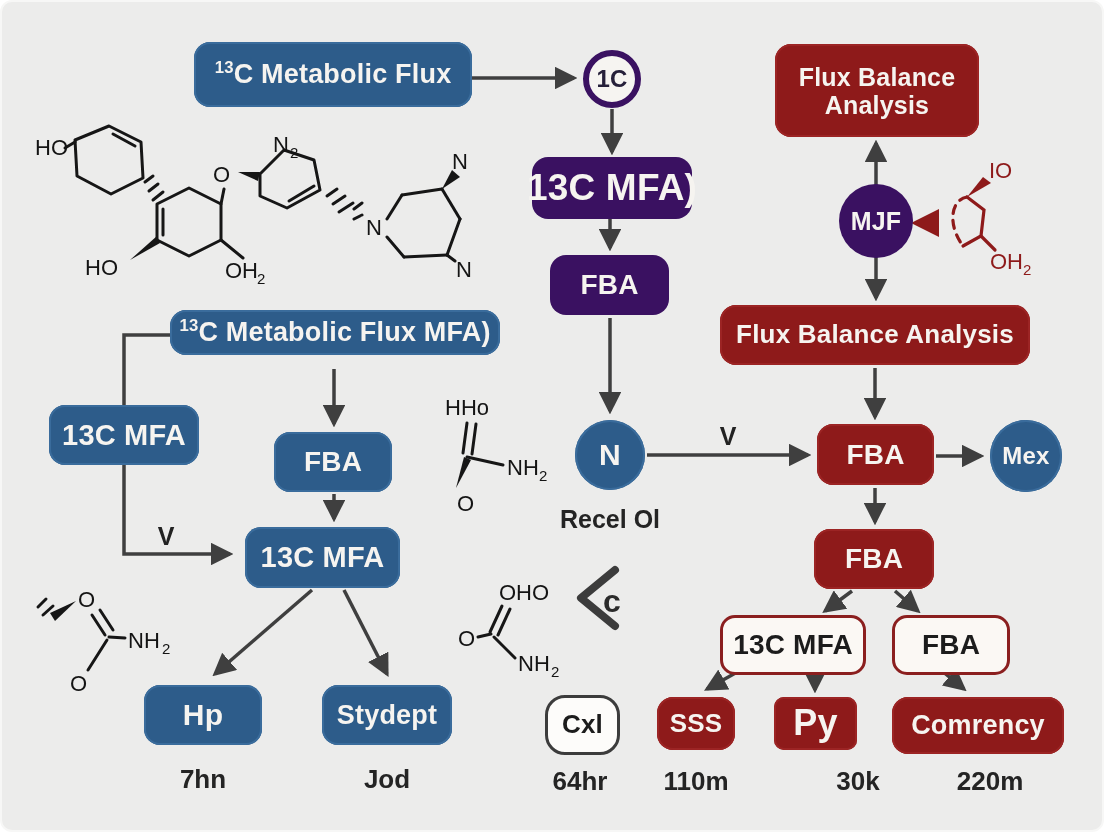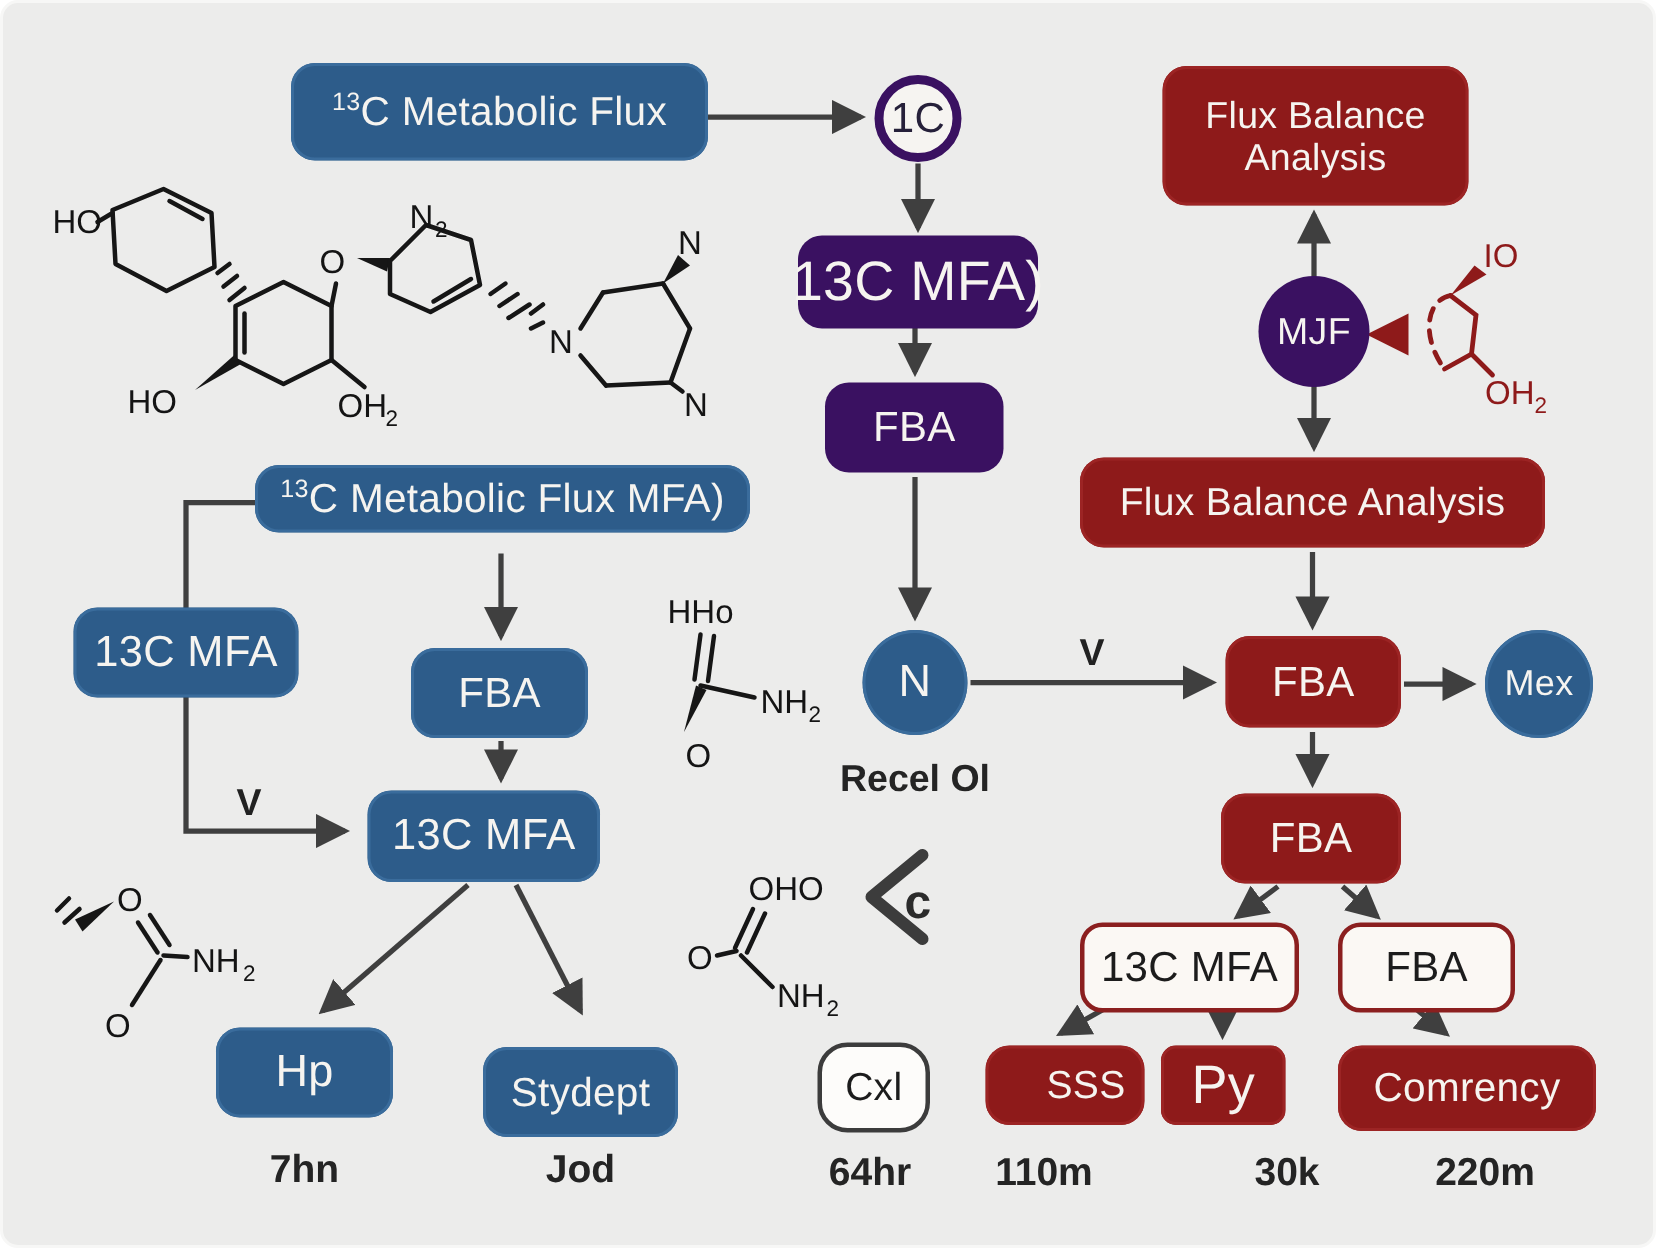--- a/index.html
+++ b/index.html
@@ -2,21 +2,21 @@
 <html><head>
 <meta charset="utf-8">
 <style>
   html,body{margin:0;padding:0;background:#ffffff;font-family:"Liberation Sans",sans-serif;}
   #stage{position:relative;width:1104px;height:832px;background:#ECECEB;border-radius:12px;
          border:2px solid #F7F7F6;box-sizing:border-box;overflow:hidden;}
   svg{position:absolute;left:0;top:0;}
   #wires{z-index:1;}
   .molecule{z-index:2;pointer-events:none;}
   .box{position:absolute;display:flex;align-items:center;justify-content:center;
-       color:#F6F4F0;font-weight:normal;border-radius:16px;z-index:3;text-align:center;
+       color:#F6F4F0;font-weight:bold;border-radius:16px;z-index:3;text-align:center;
        font-size:26px;line-height:1.12;letter-spacing:0.2px;}
   .blue{background:#2D5C8A;box-shadow:inset 0 0 0 2px #3A6C9C;}
   .purple{background:#3A1161;}
   .red{background:#8E1A1A;box-shadow:inset 0 0 0 2px #9C2424;}
   .outline-red{background:#FBF8F4;border:3px solid #8B1F1F;color:#1c1c1c;border-radius:15px;}
   .outline-gray{background:#FDFCFA;border:3px solid #3C3C3C;color:#1c1c1c;border-radius:20px;}
   .circle{border-radius:50%;}
   .cap{position:absolute;z-index:3;color:#242424;font-size:26px;font-weight:600;
        transform:translateX(-50%);white-space:nowrap;}
   .vlab{position:absolute;z-index:3;color:#222;font-size:25px;font-weight:600;
@@ -163,21 +163,21 @@
 
   <svg class="molecule" style="left:565px;top:558px;" width="70" height="80" viewBox="0 0 70 80">
     <polyline points="48,10 14,38 48,66" fill="none" stroke="#3C3C3C" stroke-width="8" stroke-linecap="round" stroke-linejoin="round"></polyline>
     <text x="36" y="52" font-size="32" font-weight="bold" fill="#2B2B2B">c</text>
   </svg>
 
   <div class="box blue nowrap" style="left:192px;top:40px;width:278px;height:65px;font-size:27px;">
     <span><sup>13</sup><span>C Metabolic Flux</span></span>
   </div>
 
-  <div class="box circle" style="left:581px;top:48px;width:58px;height:58px;background:#F6F4F1;border:6px solid #3A1161;box-sizing:border-box;color:#26203a;font-size:28px;">
+  <div class="box circle" style="left:581px;top:48px;width:58px;height:58px;background:#F6F4F1;border:6px solid #3A1161;box-sizing:border-box;color:#26203a;font-size:24px;">
     <span>1C</span>
   </div>
 
   <div class="box red" style="left:773px;top:42px;width:204px;height:93px;font-size:25px;">
     <span style="width:170px;">Flux Balance Analysis</span>
   </div>
 
   <div class="box purple nowrap" style="left:530px;top:155px;width:160px;height:62px;font-size:37px;">
     <span>13C MFA)</span>
   </div>
@@ -207,21 +207,21 @@
   </div>
 
   <div class="box blue nowrap" style="left:243px;top:525px;width:155px;height:61px;font-size:29px;">
     <span>13C MFA</span>
   </div>
 
   <div class="box blue" style="left:142px;top:683px;width:118px;height:60px;font-size:30px;">
     <span>Hp</span>
   </div>
 
-  <div class="box blue" style="left:320px;top:683px;width:130px;height:60px;font-size:27px;margin-top:13px;">
+  <div class="box blue" style="left:320px;top:683px;width:130px;height:60px;font-size:27px;">
     <span>Stydept</span>
   </div>
 
   <div class="box blue circle" style="left:573px;top:418px;width:70px;height:70px;font-size:30px;">
     <span>N</span>
   </div>
 
   <div class="cap" style="left:608px;top:503px;font-size:25px;">Recel Ol</div>
 
   <div class="box red" style="left:815px;top:422px;width:117px;height:61px;font-size:28px;">
@@ -237,21 +237,21 @@
   </div>
 
   <div class="box outline-red nowrap" style="left:718px;top:613px;width:140px;height:54px;font-size:28px;">
     <span>13C MFA</span>
   </div>
 
   <div class="box outline-red" style="left:890px;top:613px;width:112px;height:54px;font-size:28px;">
     <span>FBA</span>
   </div>
 
-  <div class="box red" style="left:655px;top:695px;width:78px;height:53px;font-size:26px;padding-left:28px;">
+  <div class="box red" style="left:655px;top:695px;width:78px;height:53px;font-size:26px;">
     <span>SSS</span>
   </div>
 
   <div class="box red" style="left:772px;top:695px;width:83px;height:53px;font-size:36px;border-radius:10px;">
     <span>Py</span>
   </div>
 
   <div class="box red" style="left:890px;top:695px;width:172px;height:57px;font-size:27px;">
     <span>Comrency</span>
   </div>

